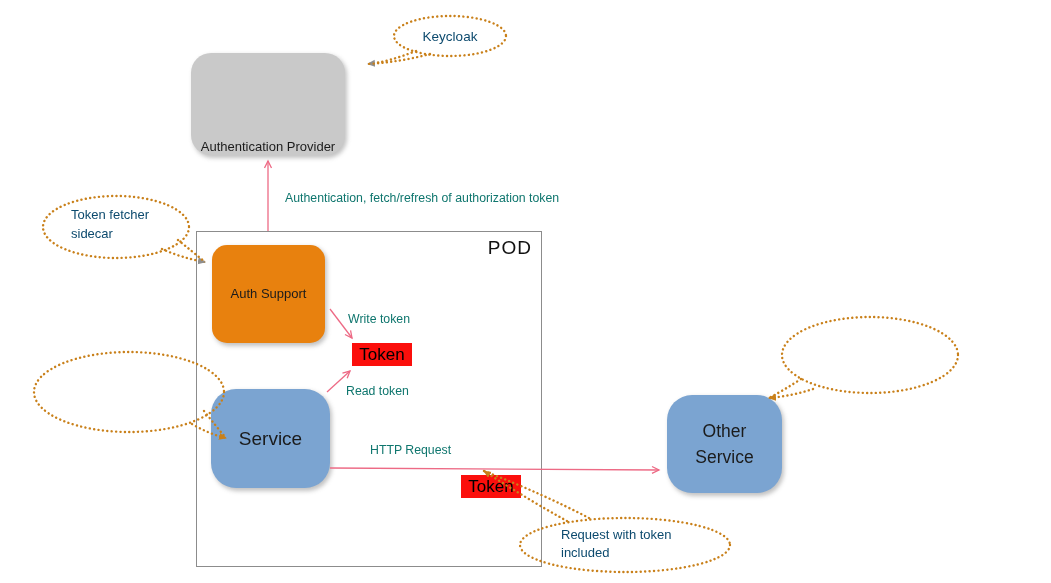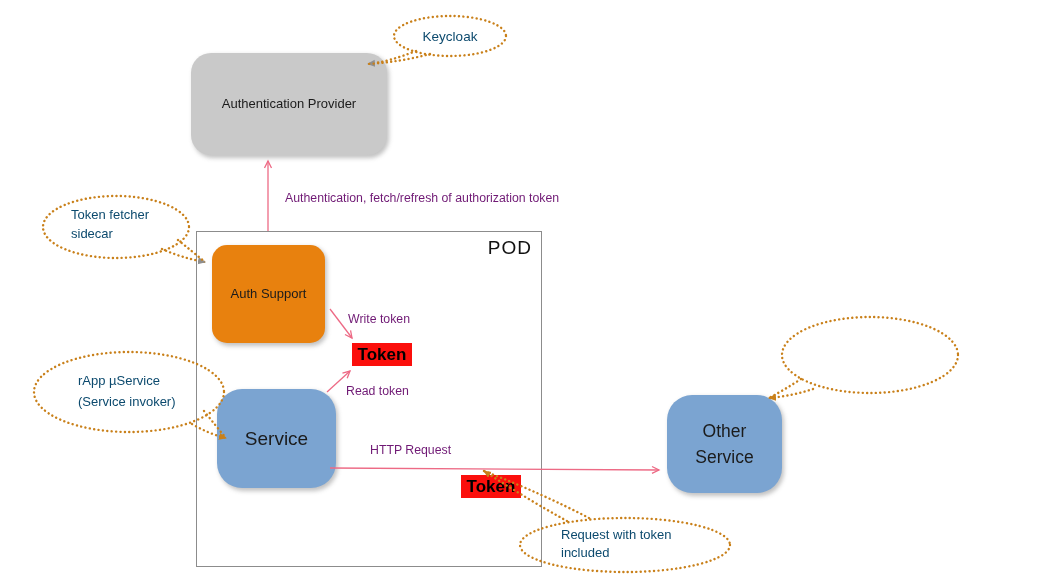--- a/index.html
+++ b/index.html
@@ -38,26 +38,26 @@
     position:absolute;right:9px;top:5px;
     font-size:19px;letter-spacing:1px;color:#111;
   }
   .node,.token-chip{z-index:3;}
   
   .token-chip{
     position:absolute;
     width:60px;height:23px;
     background:#fb0f0c;
     display:flex;align-items:center;justify-content:center;
-    font-size:17px;color:#000;font-weight:bold;
+    font-size:17px;color:#000;
   }
   
   .edge-label{
     position:absolute;
-    font-size:12.3px;color:#701a75;
+    font-size:12.3px;color:#0f766e;
     white-space:nowrap;
     z-index:4;
   }
   
   #connectors{position:absolute;left:0;top:0;z-index:5;pointer-events:none;}
   .tail, .cloud-ellipse{
     fill:none;stroke:#c9801a;stroke-width:2.4;
     stroke-dasharray:0.1 4.3;stroke-linecap:round;
   }
   .pink-arrow{fill:none;stroke:#ed6a85;stroke-width:1.3;}
@@ -112,29 +112,29 @@
 
     <ellipse class="cloud-ellipse" cx="870" cy="355" rx="88" ry="38"></ellipse>
     <path class="tail" d="M813,389 Q792,396 769,398" marker-end="url(#ah-orange)"></path>
     <path class="tail" d="M801,379 Q784,390 769,398"></path>
 
     <ellipse class="cloud-ellipse" cx="625" cy="545" rx="105" ry="27"></ellipse>
     <path class="tail" d="M567,521 Q527,499 484,471" marker-end="url(#ah-orange)"></path>
     <path class="tail" d="M589,518 Q543,494 484,471"></path>
   </svg>
 
-  <div class="node node-gray" style="left:191px;top:53px;width:196px;height:102px;">
+  <div class="node node-gray" style="left:191px;top:53px;width:154px;height:102px;align-items:flex-end;">
     <span class="box-label">Authentication Provider</span>
   </div>
 
   <div class="node node-orange" style="left:212px;top:245px;width:113px;height:98px;">
     <span class="box-label">Auth Support</span>
   </div>
 
-  <div class="node node-blue" style="left:217px;top:389px;width:119px;height:99px;">
+  <div class="node node-blue" style="left:211px;top:389px;width:119px;height:99px;">
     <span class="service-label">Service</span>
   </div>
 
   <div class="node node-blue" style="left:667px;top:395px;width:115px;height:98px;">
     <span class="other-label" style="width:90px;">Other Service</span>
   </div>
 
   <div class="token-chip" style="left:352px;top:343px;">Token</div>
   <div class="token-chip" style="left:461px;top:475px;">Token</div>
 
@@ -145,24 +145,20 @@
 
   <div class="cloud-text" style="left:394px;top:27px;width:112px;text-align:center;font-size:13.5px;">
     <span>Keycloak</span>
   </div>
 
   <div class="cloud-text" style="left:71px;top:205px;">
     <span>Token fetcher</span>
     <span>sidecar</span>
   </div>
 
-  <div class="cloud-text" style="left:78px;top:370px;line-height:21px;">
-    <span>rApp µService</span>
-    <span>(Service invoker)</span>
-  </div>
 
 
   <div class="cloud-text" style="left:561px;top:526px;line-height:18px;">
     <span>Request with token</span>
     <span>included</span>
   </div>
 
 </div>
 
 </body></html>

